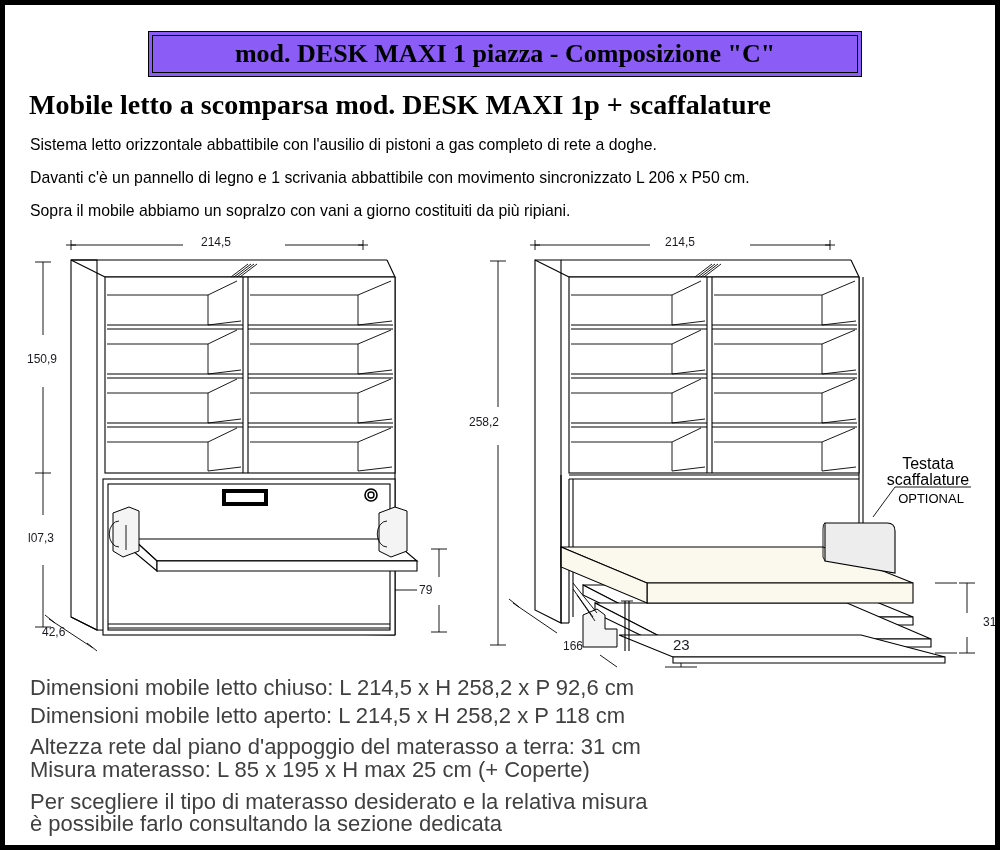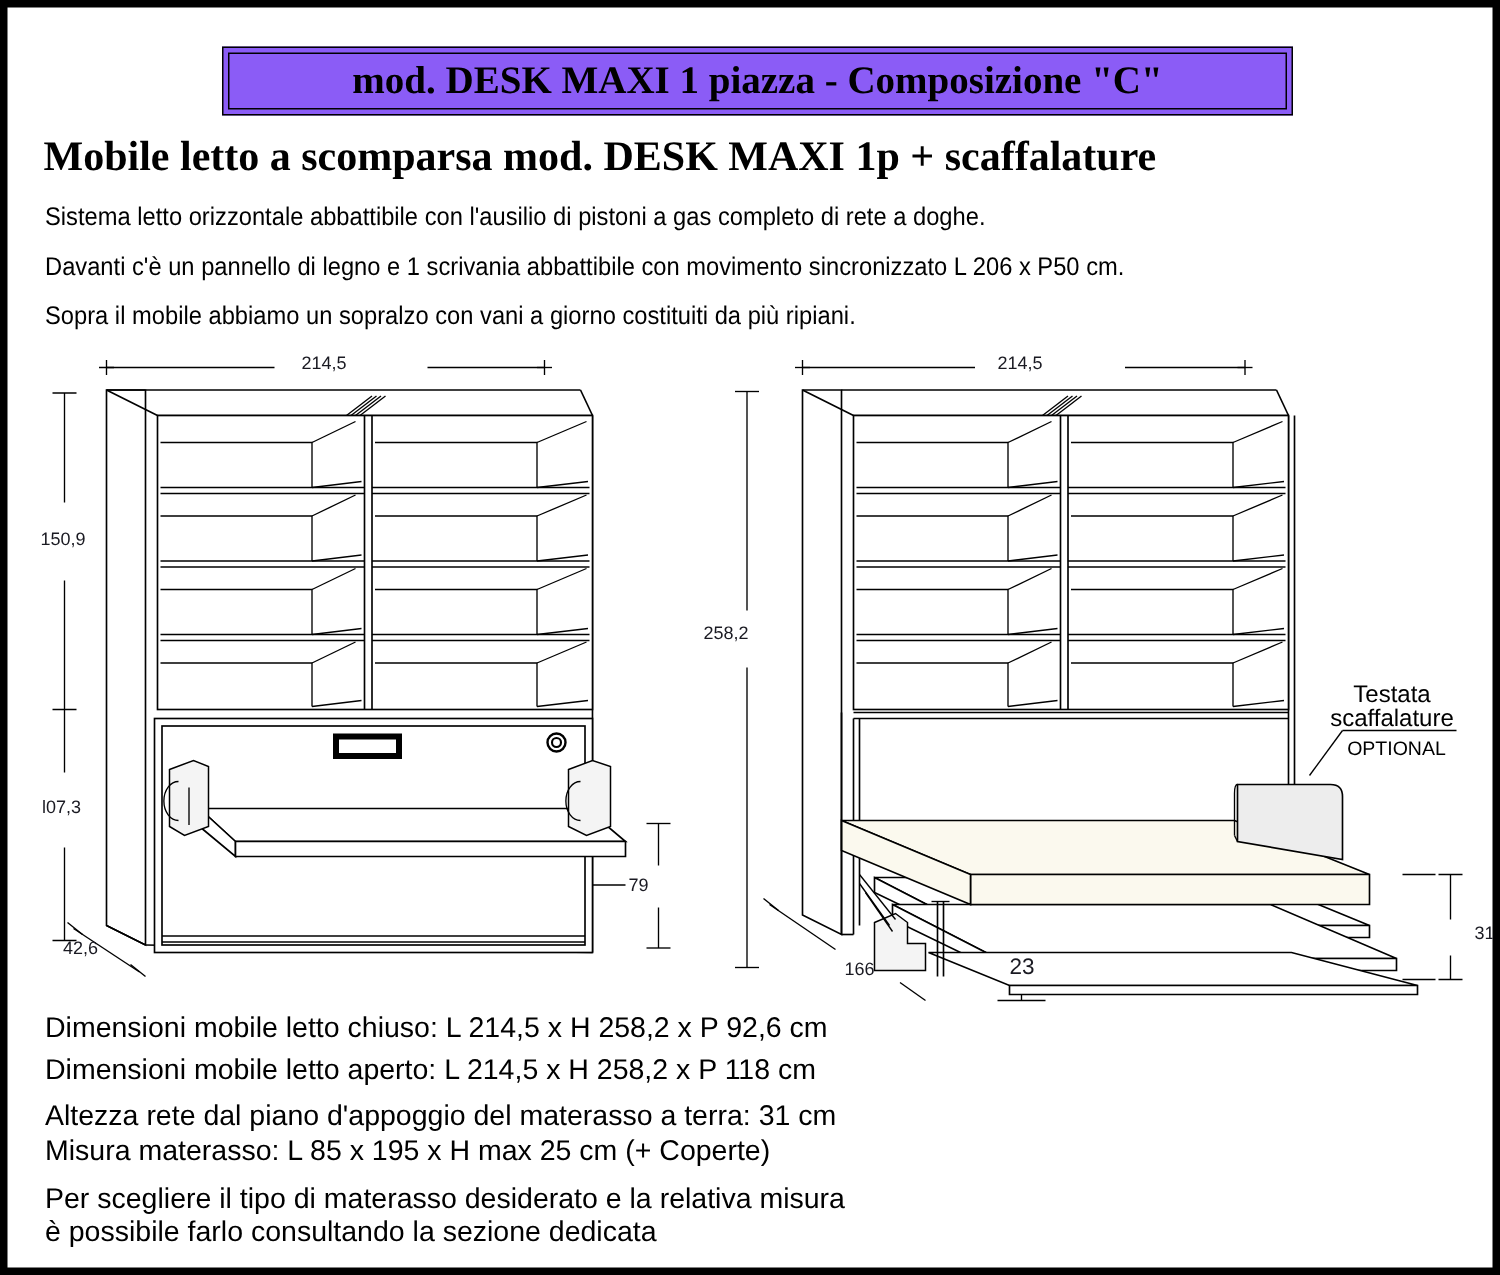--- a/index.html
+++ b/index.html
@@ -77,22 +77,22 @@
     transform: scaleX(0.93);
     transform-origin: left center;
   }
   .bl1 { left: 25px; top: 130px; }
   .bl2 { left: 25px; top: 163px; }
   .bl3 { left: 25px; top: 196px; }
 
   .foot-line {
     position: absolute;
     font-family: "Liberation Sans", sans-serif;
-    font-size: 19px;
-    color: #000000;
+    font-size: 22px;
+    color: #404040;
     white-space: nowrap;
   }
   .fl1 { left: 25px; top: 670px; }
   .fl2 { left: 25px; top: 698px; }
   .fl3 { left: 25px; top: 729px; text-align: right; }
   .fl4 { left: 25px; top: 752px; }
   .fl5 { left: 25px; top: 784px; }
   .fl6 { left: 25px; top: 806px; }
 
   .dim-label {

